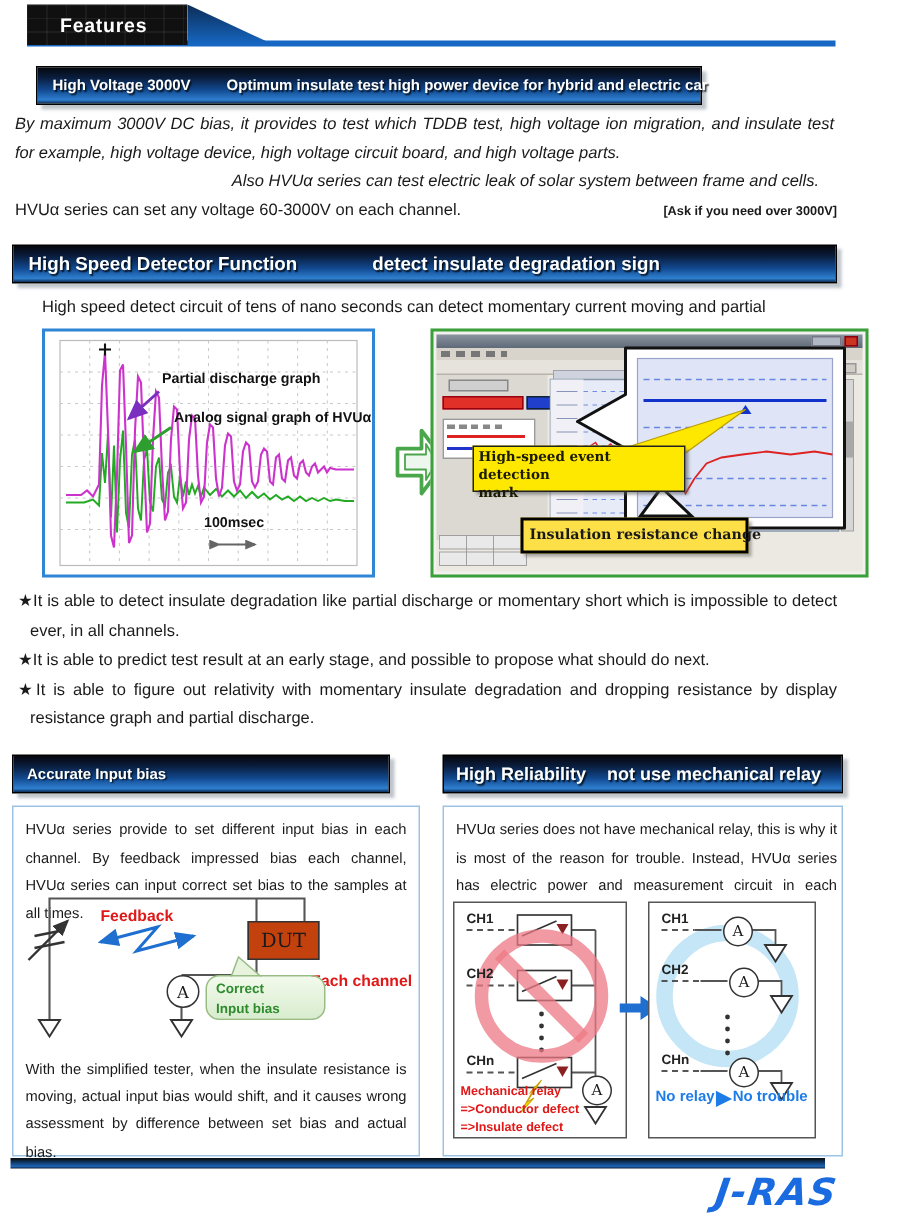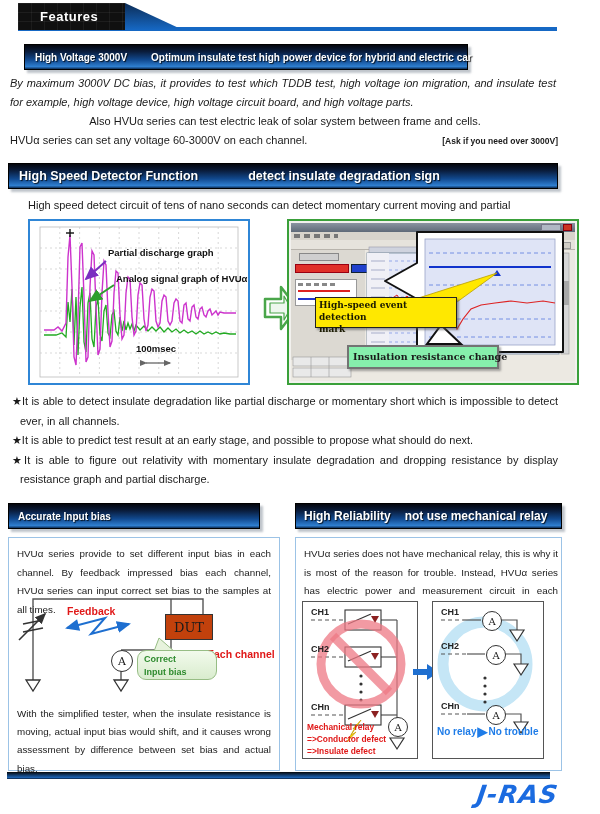--- a/index.html
+++ b/index.html
@@ -23,21 +23,21 @@
     box-shadow:3px 3px 2px rgba(140,150,160,.55);
     display:flex;align-items:center;color:#fff;font-weight:bold;}
   .hbar .t{text-shadow:1px 1px 1px rgba(0,0,0,.8);white-space:nowrap;}
   .hbar1{left:24px;top:44px;width:444px;font-size:10px;padding:0 0 0 10px;gap:24px;}
   .hbar2{left:8px;top:163px;width:550px;font-size:12.5px;padding:0 0 0 10px;gap:50px;}
   .hbarL{left:8px;top:503px;width:252px;font-size:10px;padding:0 1px 0 9px;}
   .hbarR{left:295px;top:503px;width:267px;font-size:12px;padding:0 0 0 8px;gap:14px;}
   
   .para{position:absolute;font-size:11px;line-height:19.3px;text-align:justify;}
   .p1{left:10px;top:74px;width:546px;font-style:italic;}
-  .p2{left:12px;top:112px;width:546px;text-align:center;}
+  .p2{left:0;top:112px;width:546px;text-align:right;font-style:italic;}
   .p3row{left:10px;top:131px;width:548px;display:flex;justify-content:space-between;align-items:baseline;text-align:left;}
   .note{font-size:8.5px;font-weight:bold;}
   .intro{left:28px;top:196px;width:522px;text-align:left;}
   .bullets{left:12px;top:392px;width:546px;}
   .bullets p{margin:0 0 0 0;padding-left:8px;text-indent:-8px;font-size:11px;line-height:19.5px;text-align:justify;}
   
   .figL{position:absolute;left:28px;top:219px;width:222px;height:166px;box-sizing:border-box;
         border:2px solid #2f86d6;background:#fff;}
   .figL .lbl{position:absolute;font-size:9.5px;font-weight:bold;color:#111;white-space:nowrap;}
   .lbl-partial{left:78px;top:26px;}
@@ -47,22 +47,22 @@
   .garrow{position:absolute;left:263px;top:284px;}
   
   .figR{position:absolute;left:287px;top:219px;width:292px;height:166px;box-sizing:border-box;
         border:2px solid #3aa03a;background:#f2f1ee;padding:2px;}
   .figR .stage{position:relative;width:284px;height:158px;background:#ece9e2;}
   .chip{position:absolute;box-sizing:border-box;}
   .callout-y{position:absolute;left:24px;top:74px;width:134px;height:27px;background:#ffe800;
      border:1px solid #222;box-shadow:2px 2px 2px rgba(90,90,90,.6);z-index:6;
      font-family:"DejaVu Serif",serif;font-weight:bold;font-size:9px;line-height:12px;
      padding:1px 3px;color:#1a1a00;}
-  .callout-w{position:absolute;left:56px;top:122px;width:140px;height:20px;background:#86efac;
-     border:2px solid #737373;box-shadow:2px 2px 2px rgba(90,90,90,.5);z-index:7;
+  .callout-w{position:absolute;left:56px;top:122px;width:140px;height:20px;background:#fde047;
+     border:2px solid #000000;box-shadow:2px 2px 2px rgba(90,90,90,.5);z-index:7;
      font-family:"DejaVu Serif",serif;font-weight:bold;font-size:9.5px;line-height:19px;
      padding:0 4px;white-space:nowrap;}
   
   .colbox{position:absolute;box-sizing:border-box;border:1px solid #9cc3e6;background:#fff;}
   .boxL{left:8px;top:537px;width:272px;height:234px;}
   .boxR{left:295px;top:537px;width:267px;height:234px;}
   .coltext{position:absolute;left:8px;top:7px;width:254px;font-size:9.8px;line-height:18.6px;text-align:justify;font-weight:500;}
   .colcap{position:absolute;left:8px;top:167px;width:254px;font-size:9.8px;line-height:18.2px;text-align:justify;font-weight:500;}
   .diagL{position:absolute;left:0;top:50px;width:272px;height:118px;}
   .dut{position:absolute;left:140px;top:26px;width:46px;height:24px;border:1.5px solid #333;background:#c2410c;

